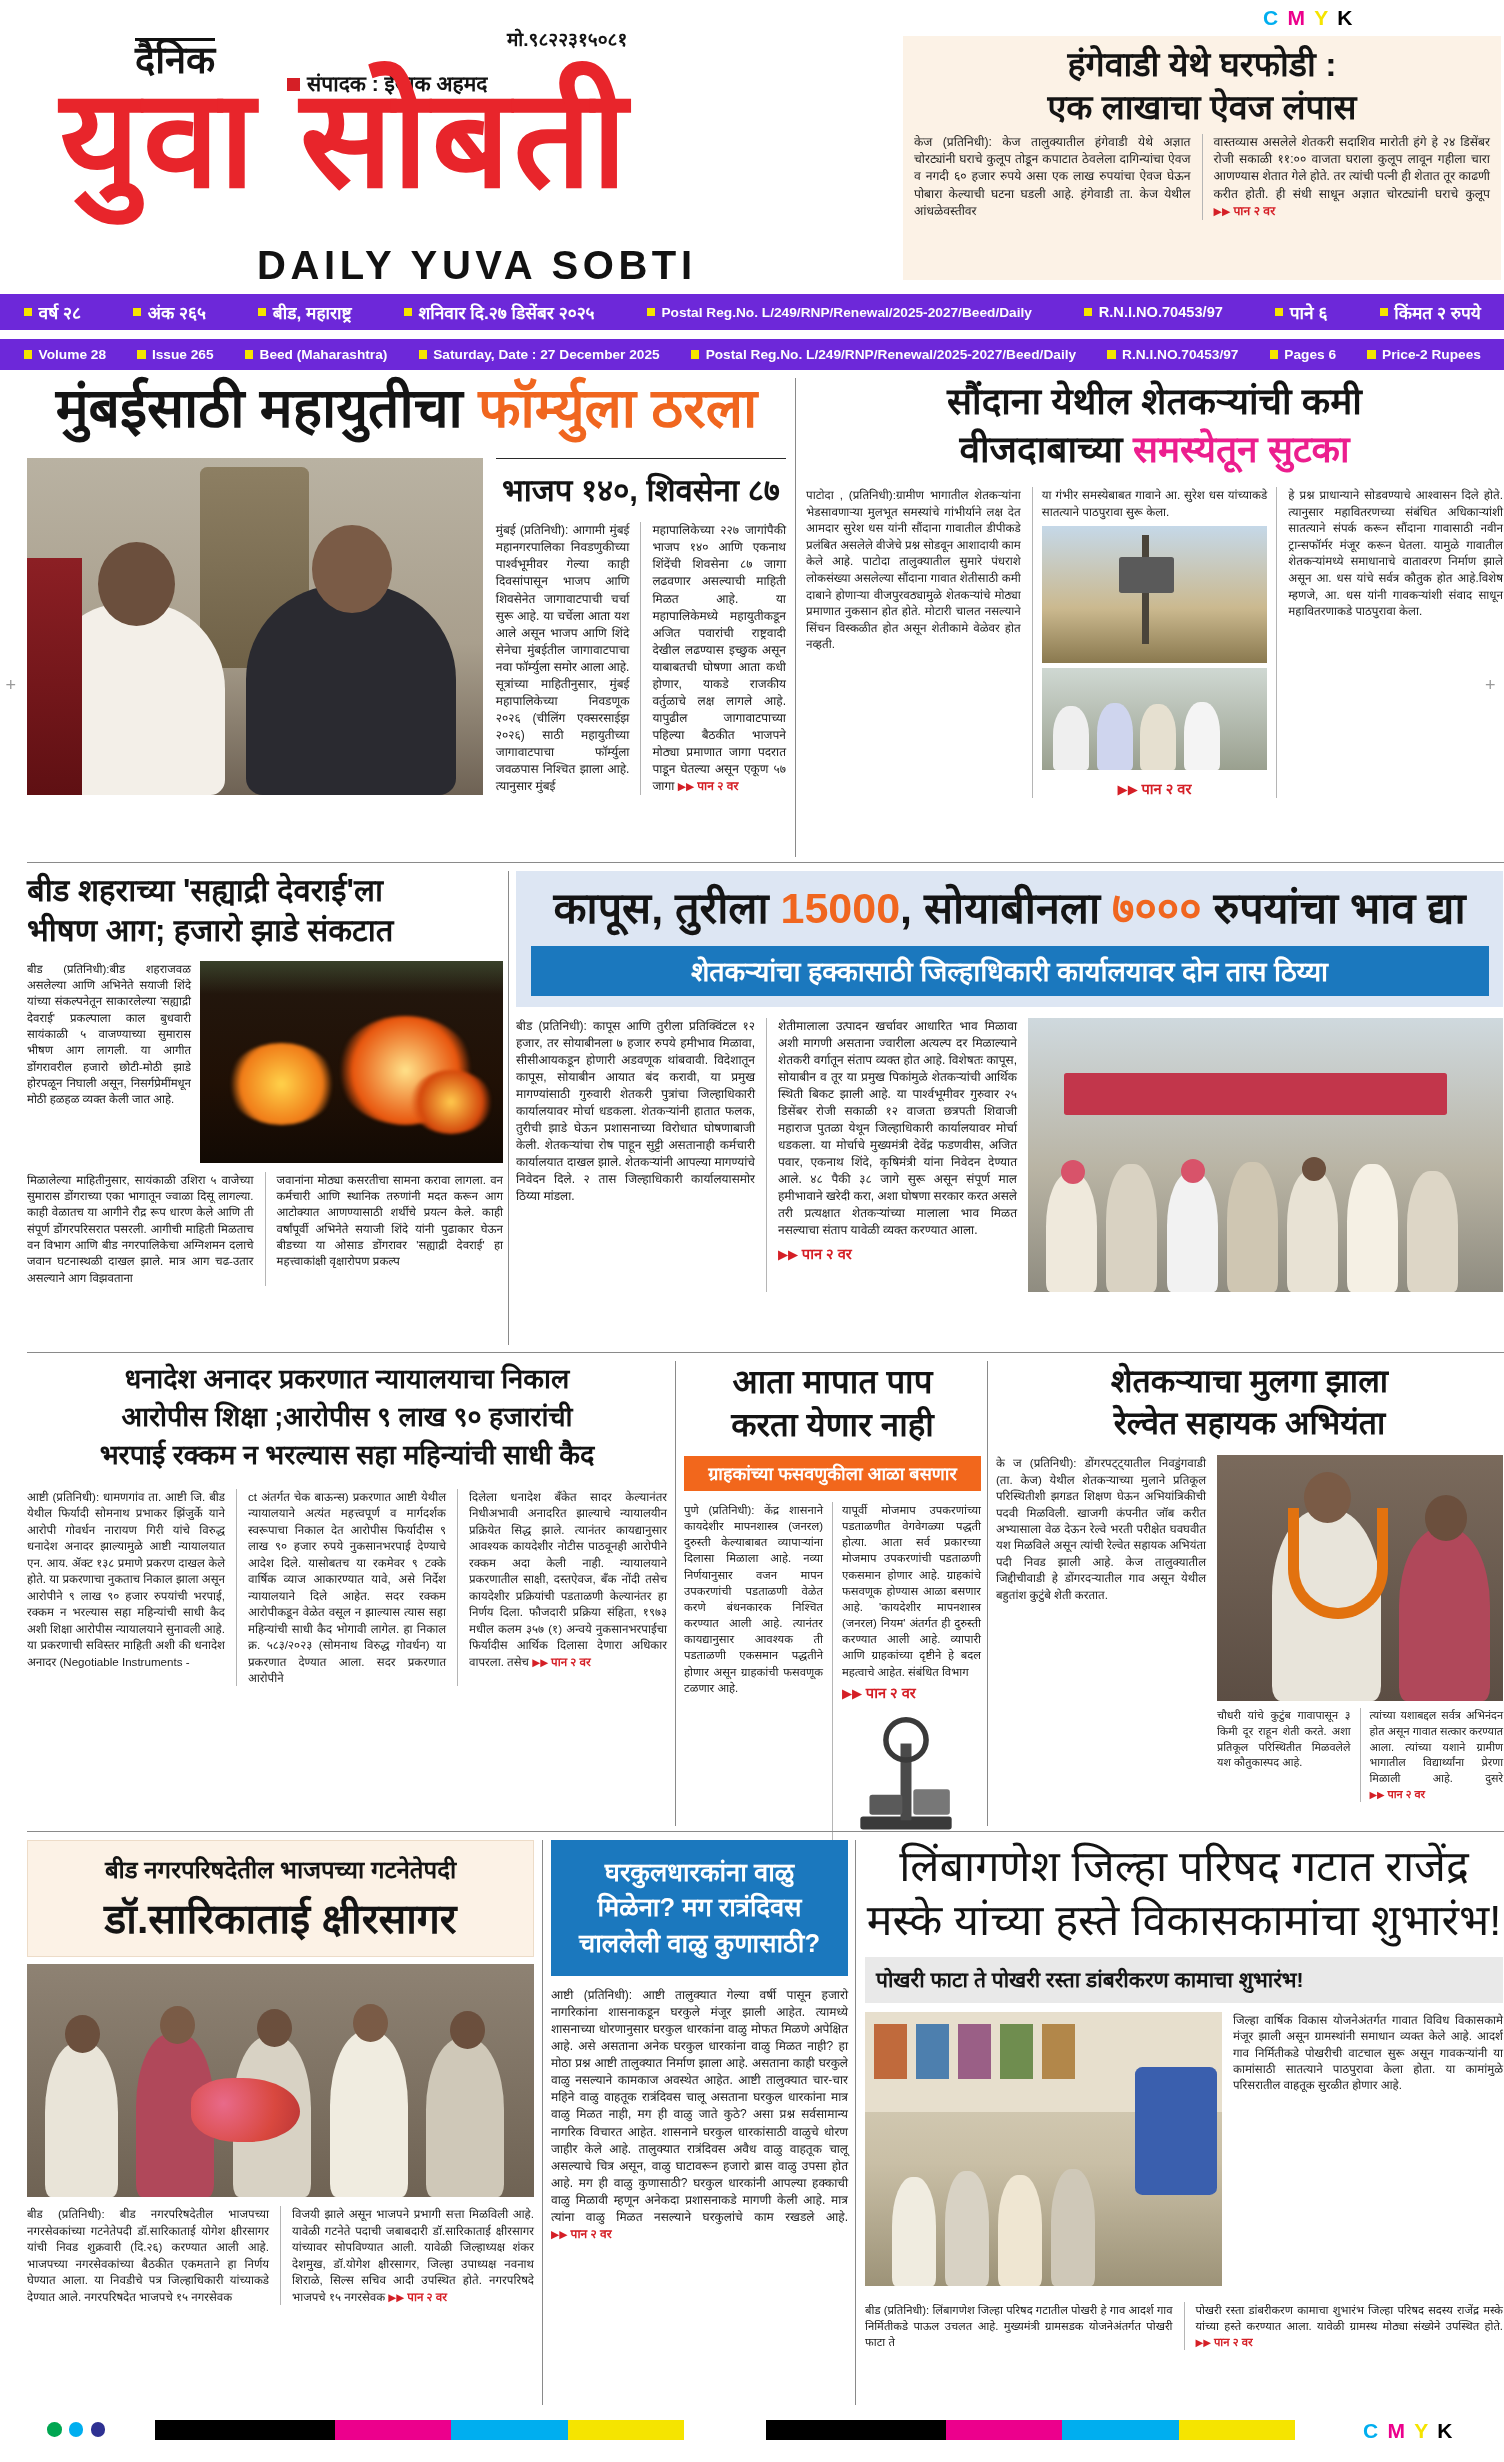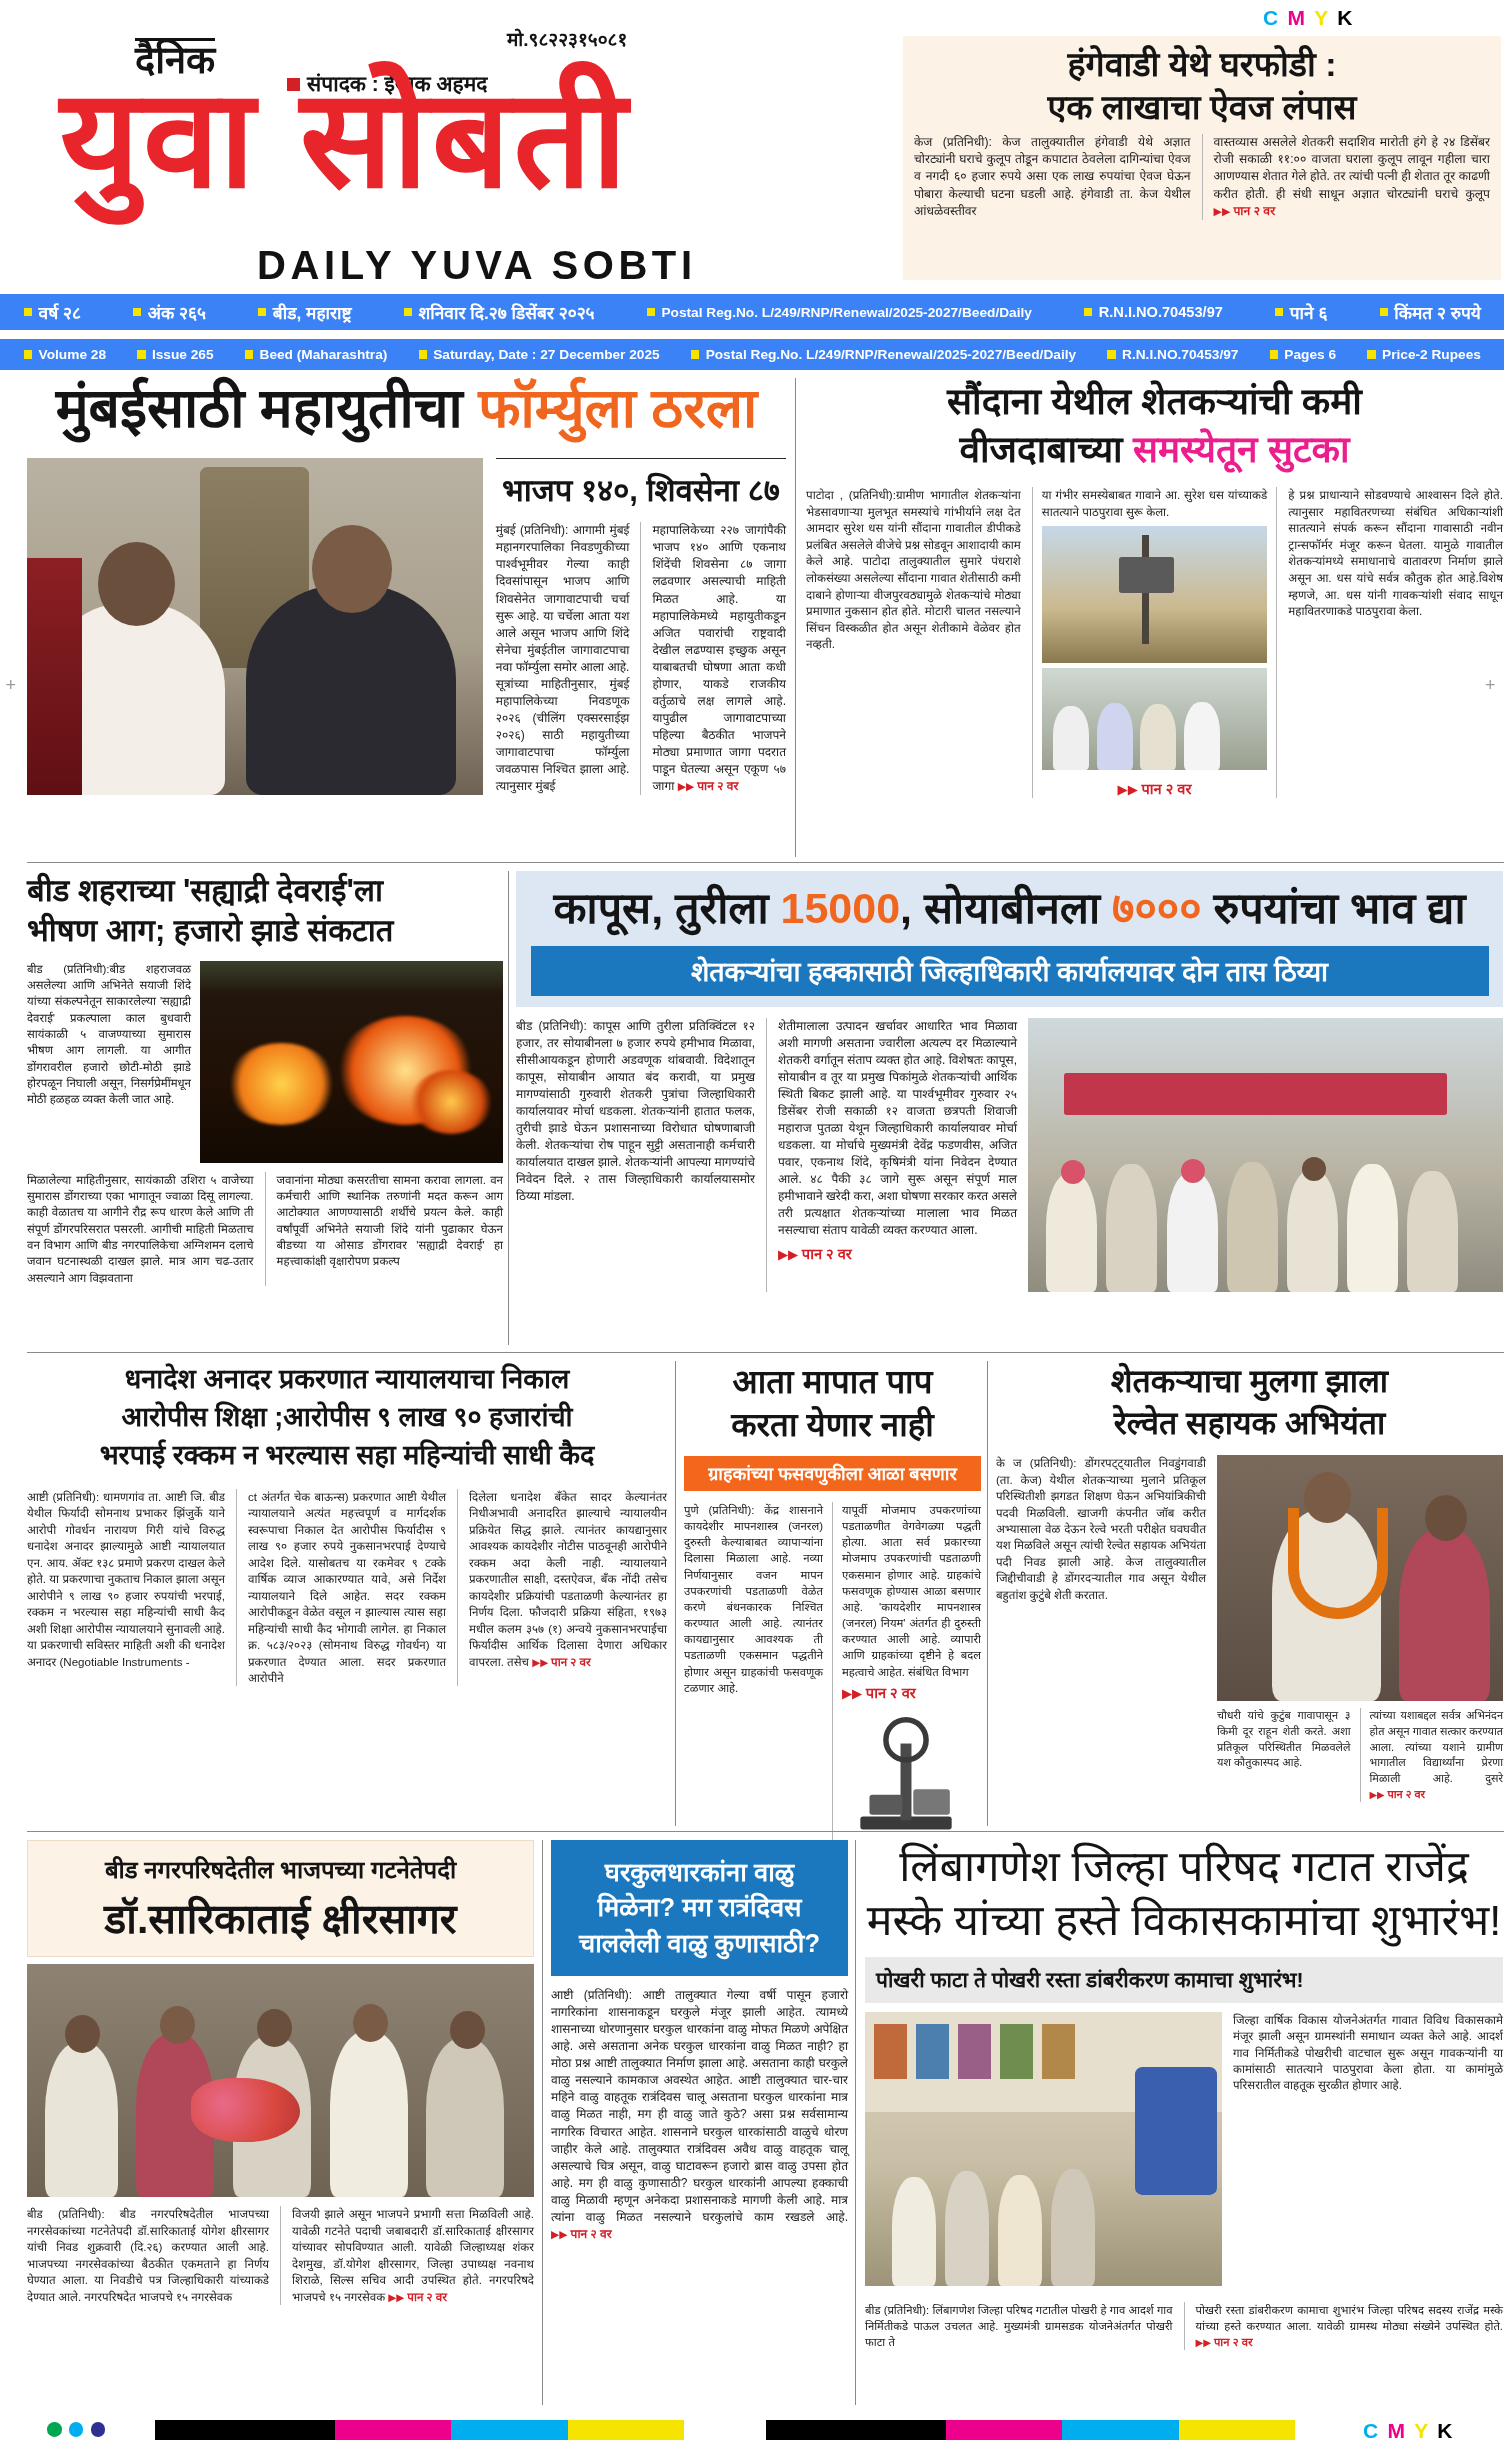--- a/index.html
+++ b/index.html
@@ -14,21 +14,21 @@
   .cmyk{font-weight:bold;font-size:21px;letter-spacing:1.8px;}
   .cmyk .c0{color:#00aeef}.cmyk .c1{color:#ec008c}.cmyk .c2{color:#f5e400}.cmyk .c3{color:#000}
   
   .dainik{font-size:38px;font-weight:bold;border-top:3.6px solid #111;line-height:1.05;}
   .editor{font-size:21px;font-weight:bold;}
   .redsq{display:inline-block;width:12.8px;height:12.8px;background:#d51f26;margin-right:7.3px;}
   .phone{font-size:19px;font-weight:bold;}
   .logo{font-size:137px;font-weight:bold;color:#e8252b;line-height:1.1;letter-spacing:3.6px;}
   .logosub{font-size:40px;font-weight:bold;letter-spacing:4.6px;color:#121212;}
   
-  .infobar{background:#3b82f6;color:#fff;display:flex;align-items:center;justify-content:space-between;
+  .infobar{background:#6d28d9;color:#fff;display:flex;align-items:center;justify-content:space-between;
            padding:0 24px;box-sizing:border-box;}
   .infobar .it{display:flex;align-items:center;white-space:nowrap;font-weight:bold;}
   .ysq{display:inline-block;width:8.2px;height:8.2px;background:#f5e400;margin-right:6.4px;flex:0 0 auto;}
   .bar-mr{font-size:17.3px;}
   .bar-en{font-size:13.7px;}
   
   .h-huge{font-size:55px;font-weight:bold;line-height:1.12;}
   .orange{color:#f0661f;}
   .pink{color:#ec1e8e;}
   .h-40{font-size:37px;font-weight:bold;line-height:1.3;}

